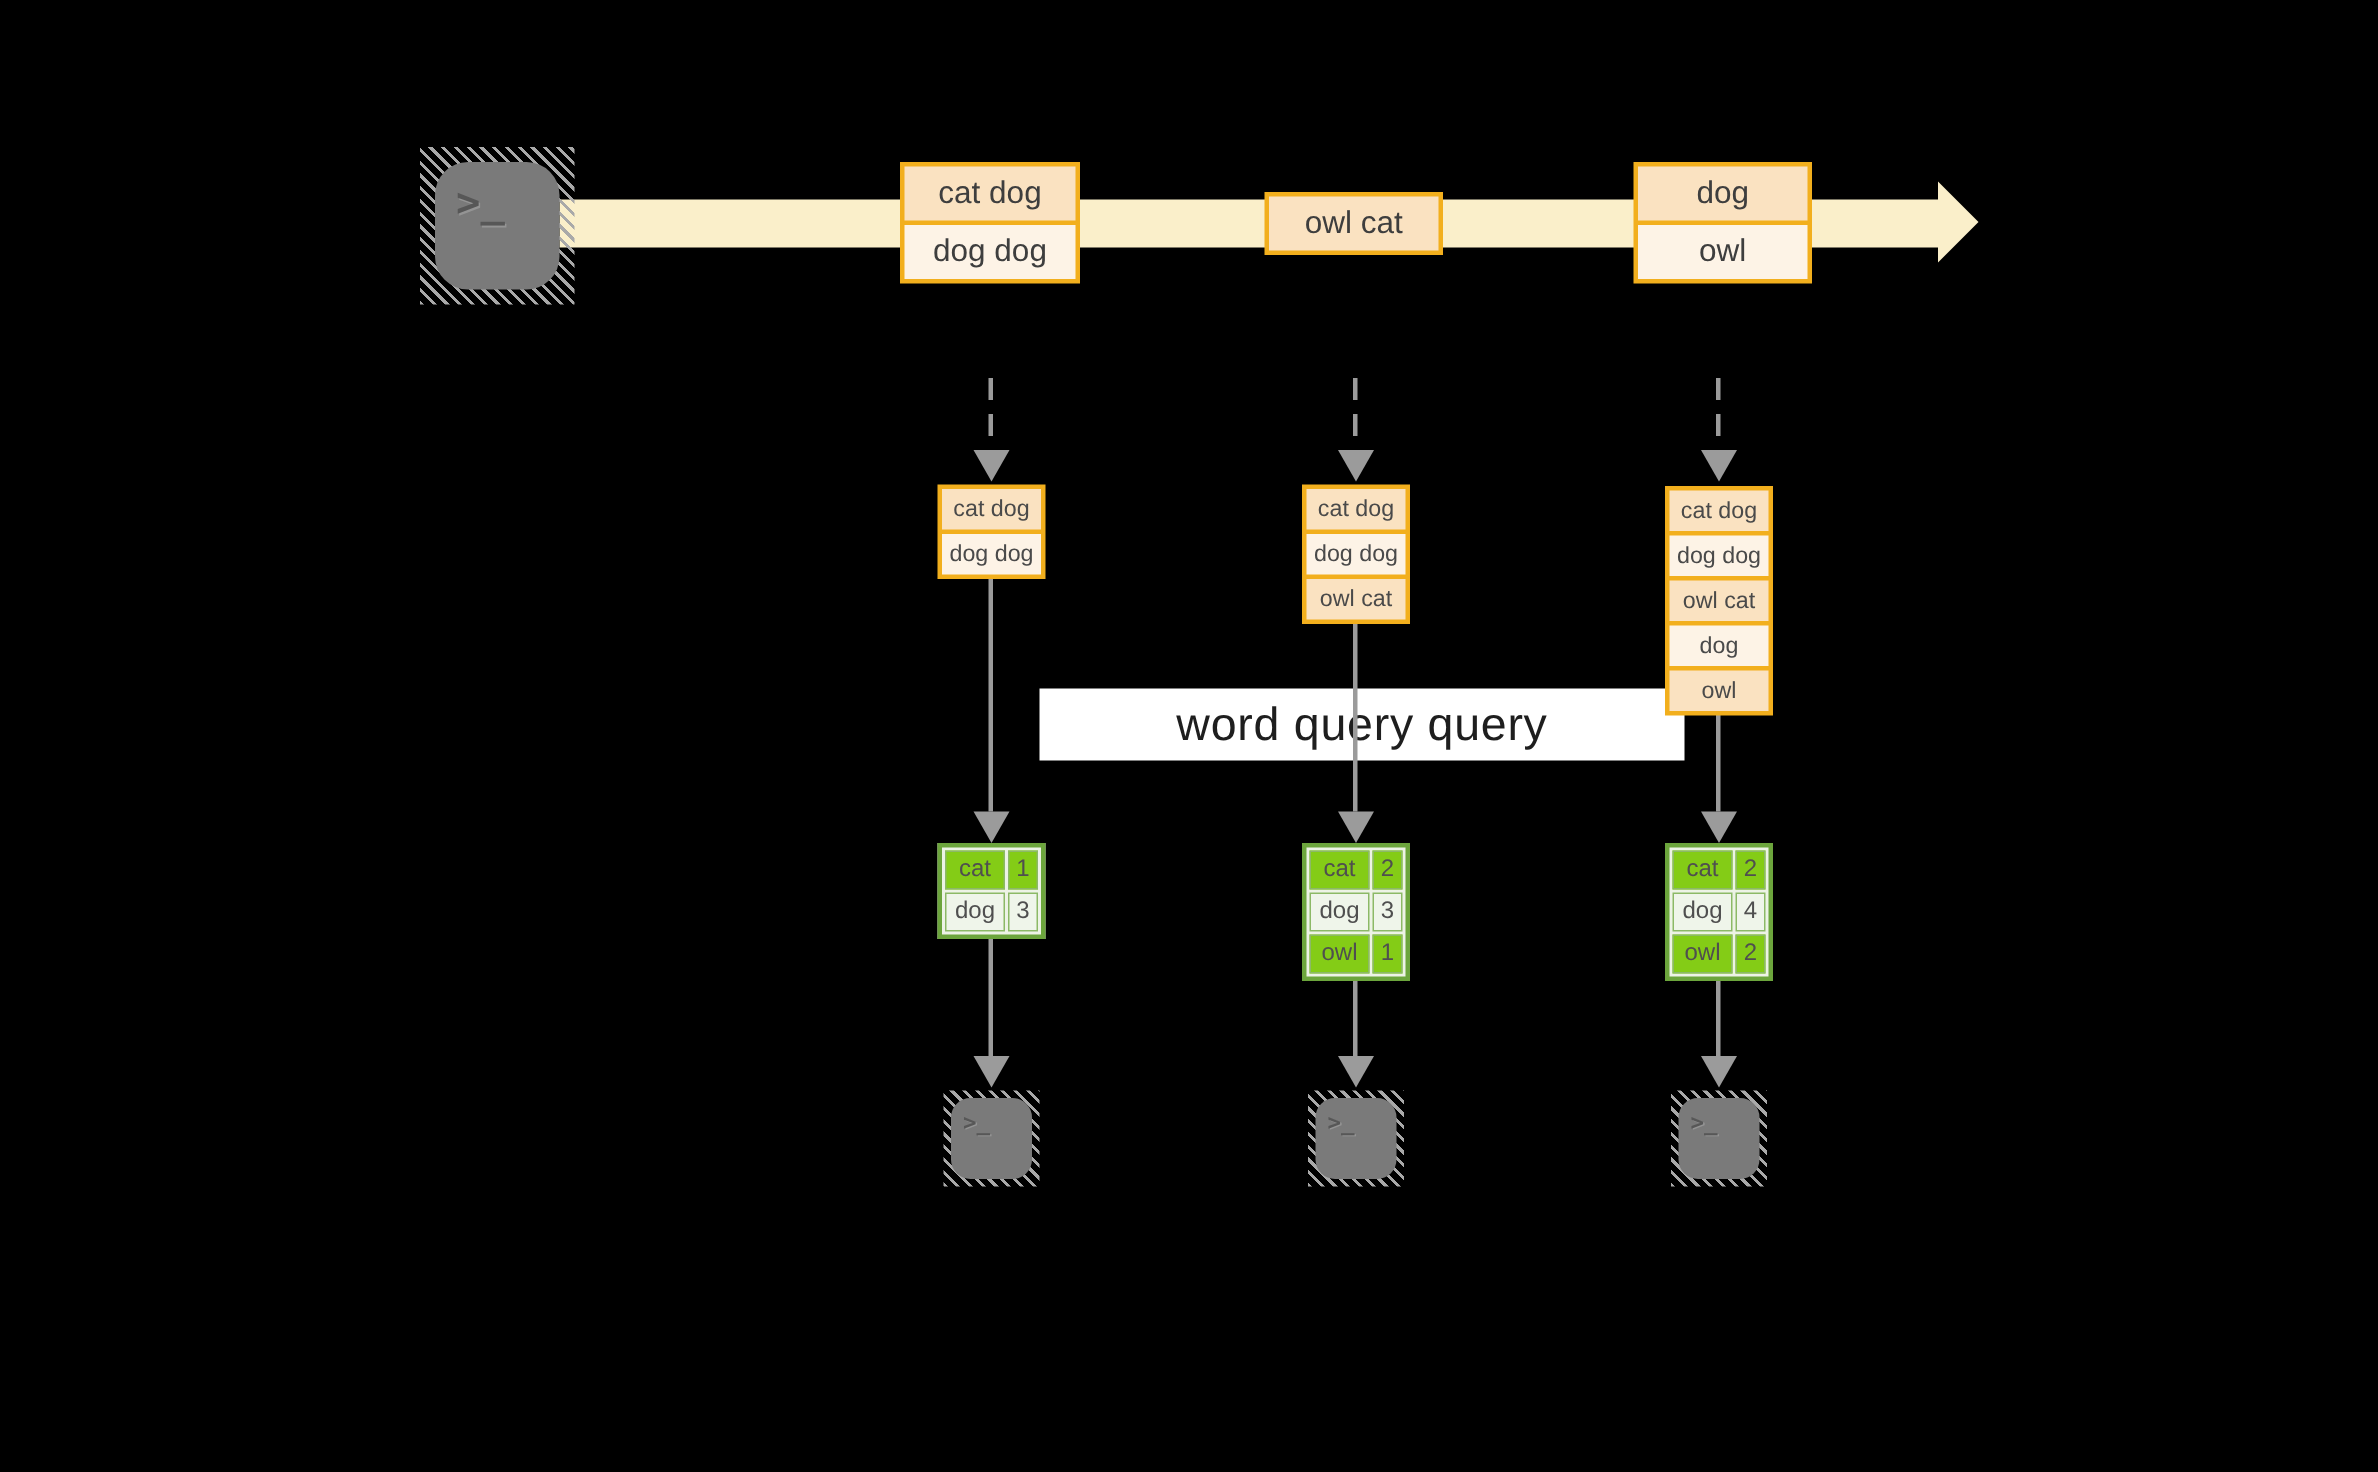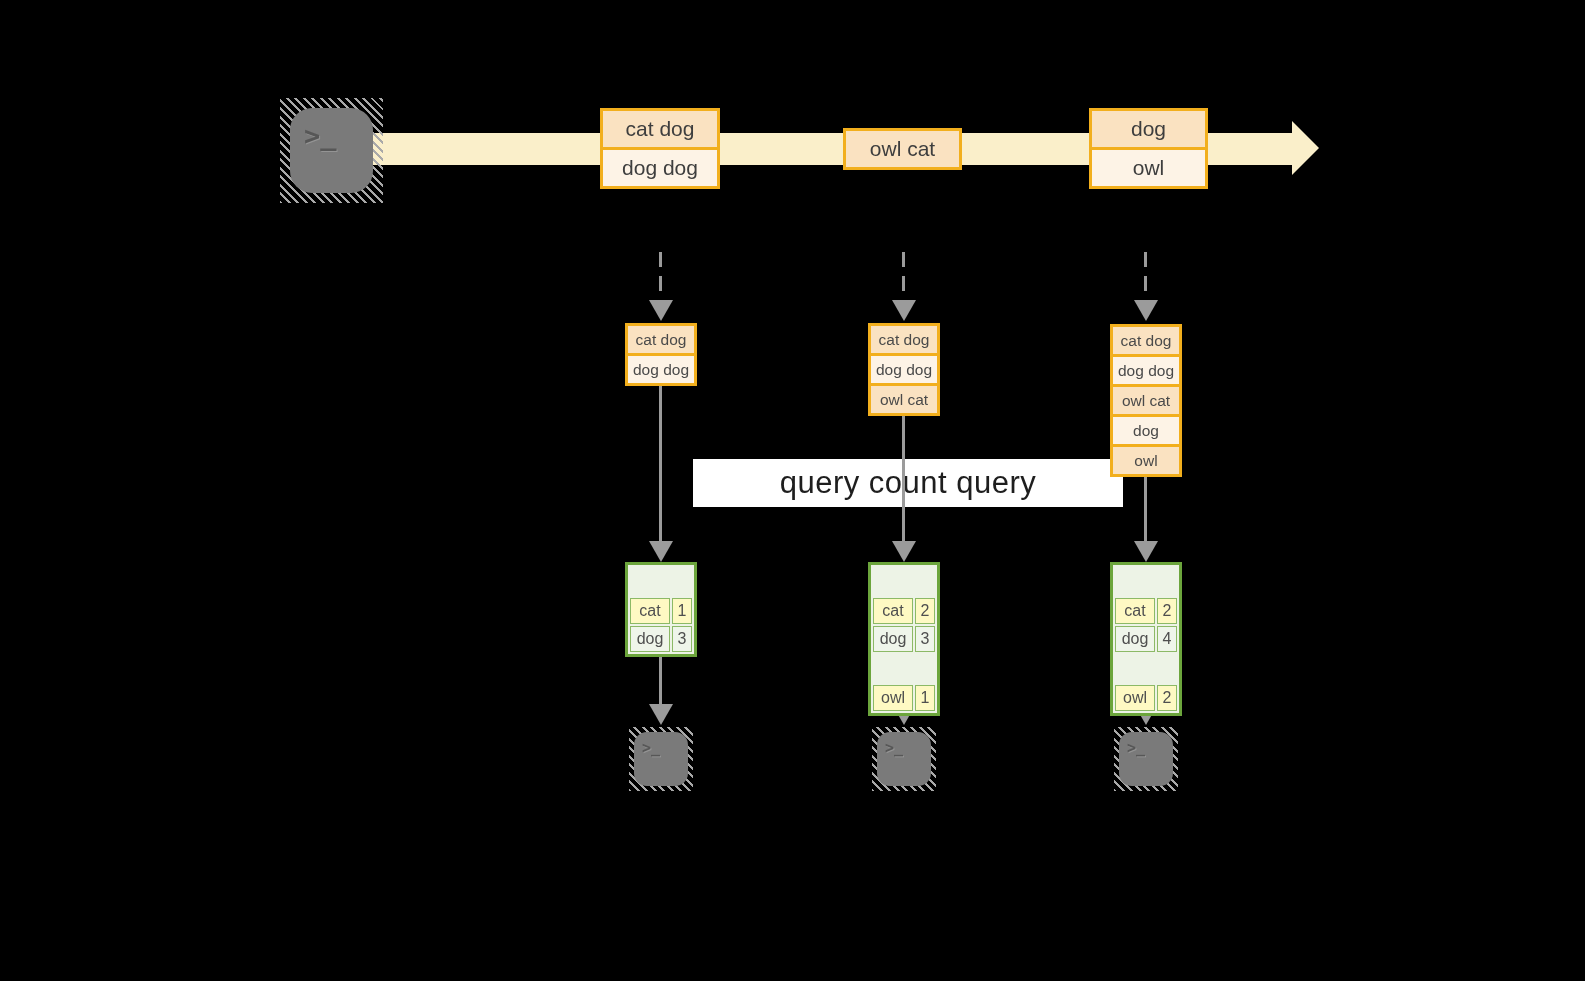--- a/index.html
+++ b/index.html
@@ -30,21 +30,21 @@
   .vline{position:absolute;width:3px;background:#9B9B9B;z-index:2;}
   .vdash{position:absolute;width:3px;z-index:2;
     background:repeating-linear-gradient(180deg,#9B9B9B 0 15px,transparent 15px 24px);}
   .ah{position:absolute;width:0;height:0;border-left:12px solid transparent;border-right:12px solid transparent;
     border-top:21px solid #9B9B9B;z-index:2;}
   
   .rtable{position:absolute;width:72px;border:3px solid #6CA53C;background:#EDF3E6;padding:2px;
     display:grid;grid-template-columns:1fr 20px;gap:2px;box-sizing:border-box;z-index:3;}
   .rcell{height:26px;border:1px solid #8CB966;box-sizing:border-box;display:flex;align-items:center;justify-content:center;
     font-size:16px;color:#4F4F4F;}
-  .g-dark{background:#fef9c3;margin-top:31px;}
+  .g-dark{background:#84cc16;}
   .g-light{background:#EFF5EA;}
   
   .term-hatch{position:absolute;z-index:3;
     background-image:repeating-linear-gradient(45deg,#A9A9A9 0 2px,transparent 2px 6px);}
   .term-body{position:absolute;background:#7A7A7A;}
   .term-glyph{font-family:"DejaVu Sans Mono","Liberation Mono",monospace;font-weight:bold;color:#575757;
     text-shadow:1px 1px 0 rgba(170,170,170,.55);display:block;}
   .src .term-body{left:10px;top:10px;width:83px;height:85px;border-radius:22px;}
   .src .term-glyph{font-size:27px;padding:12px 0 0 14px;}
   .snk .term-body{left:5px;top:5px;width:54px;height:54px;border-radius:13px;}
@@ -94,21 +94,21 @@
   </div>
   <div class="stack" style="left:1110px;top:324px;">
     <div class="stack-cell fill-dark">cat dog</div>
     <div class="stack-cell fill-light">dog dog</div>
     <div class="stack-cell fill-dark">owl cat</div>
     <div class="stack-cell fill-light">dog</div>
     <div class="stack-cell fill-dark">owl</div>
   </div>
 
   <div class="banner">
-    <span>query count query</span>
+    <span>word query query</span>
   </div>
 
   <div class="vline" style="left:659px;top:384px;height:157px;"></div>
   <div class="ah" style="left:649px;top:541px;"></div>
   <div class="vline" style="left:902px;top:414px;height:127px;"></div>
   <div class="ah" style="left:892px;top:541px;"></div>
   <div class="vline" style="left:1144px;top:475px;height:66px;"></div>
   <div class="ah" style="left:1134px;top:541px;"></div>
 
   <div class="rtable" style="left:625px;top:562px;">

